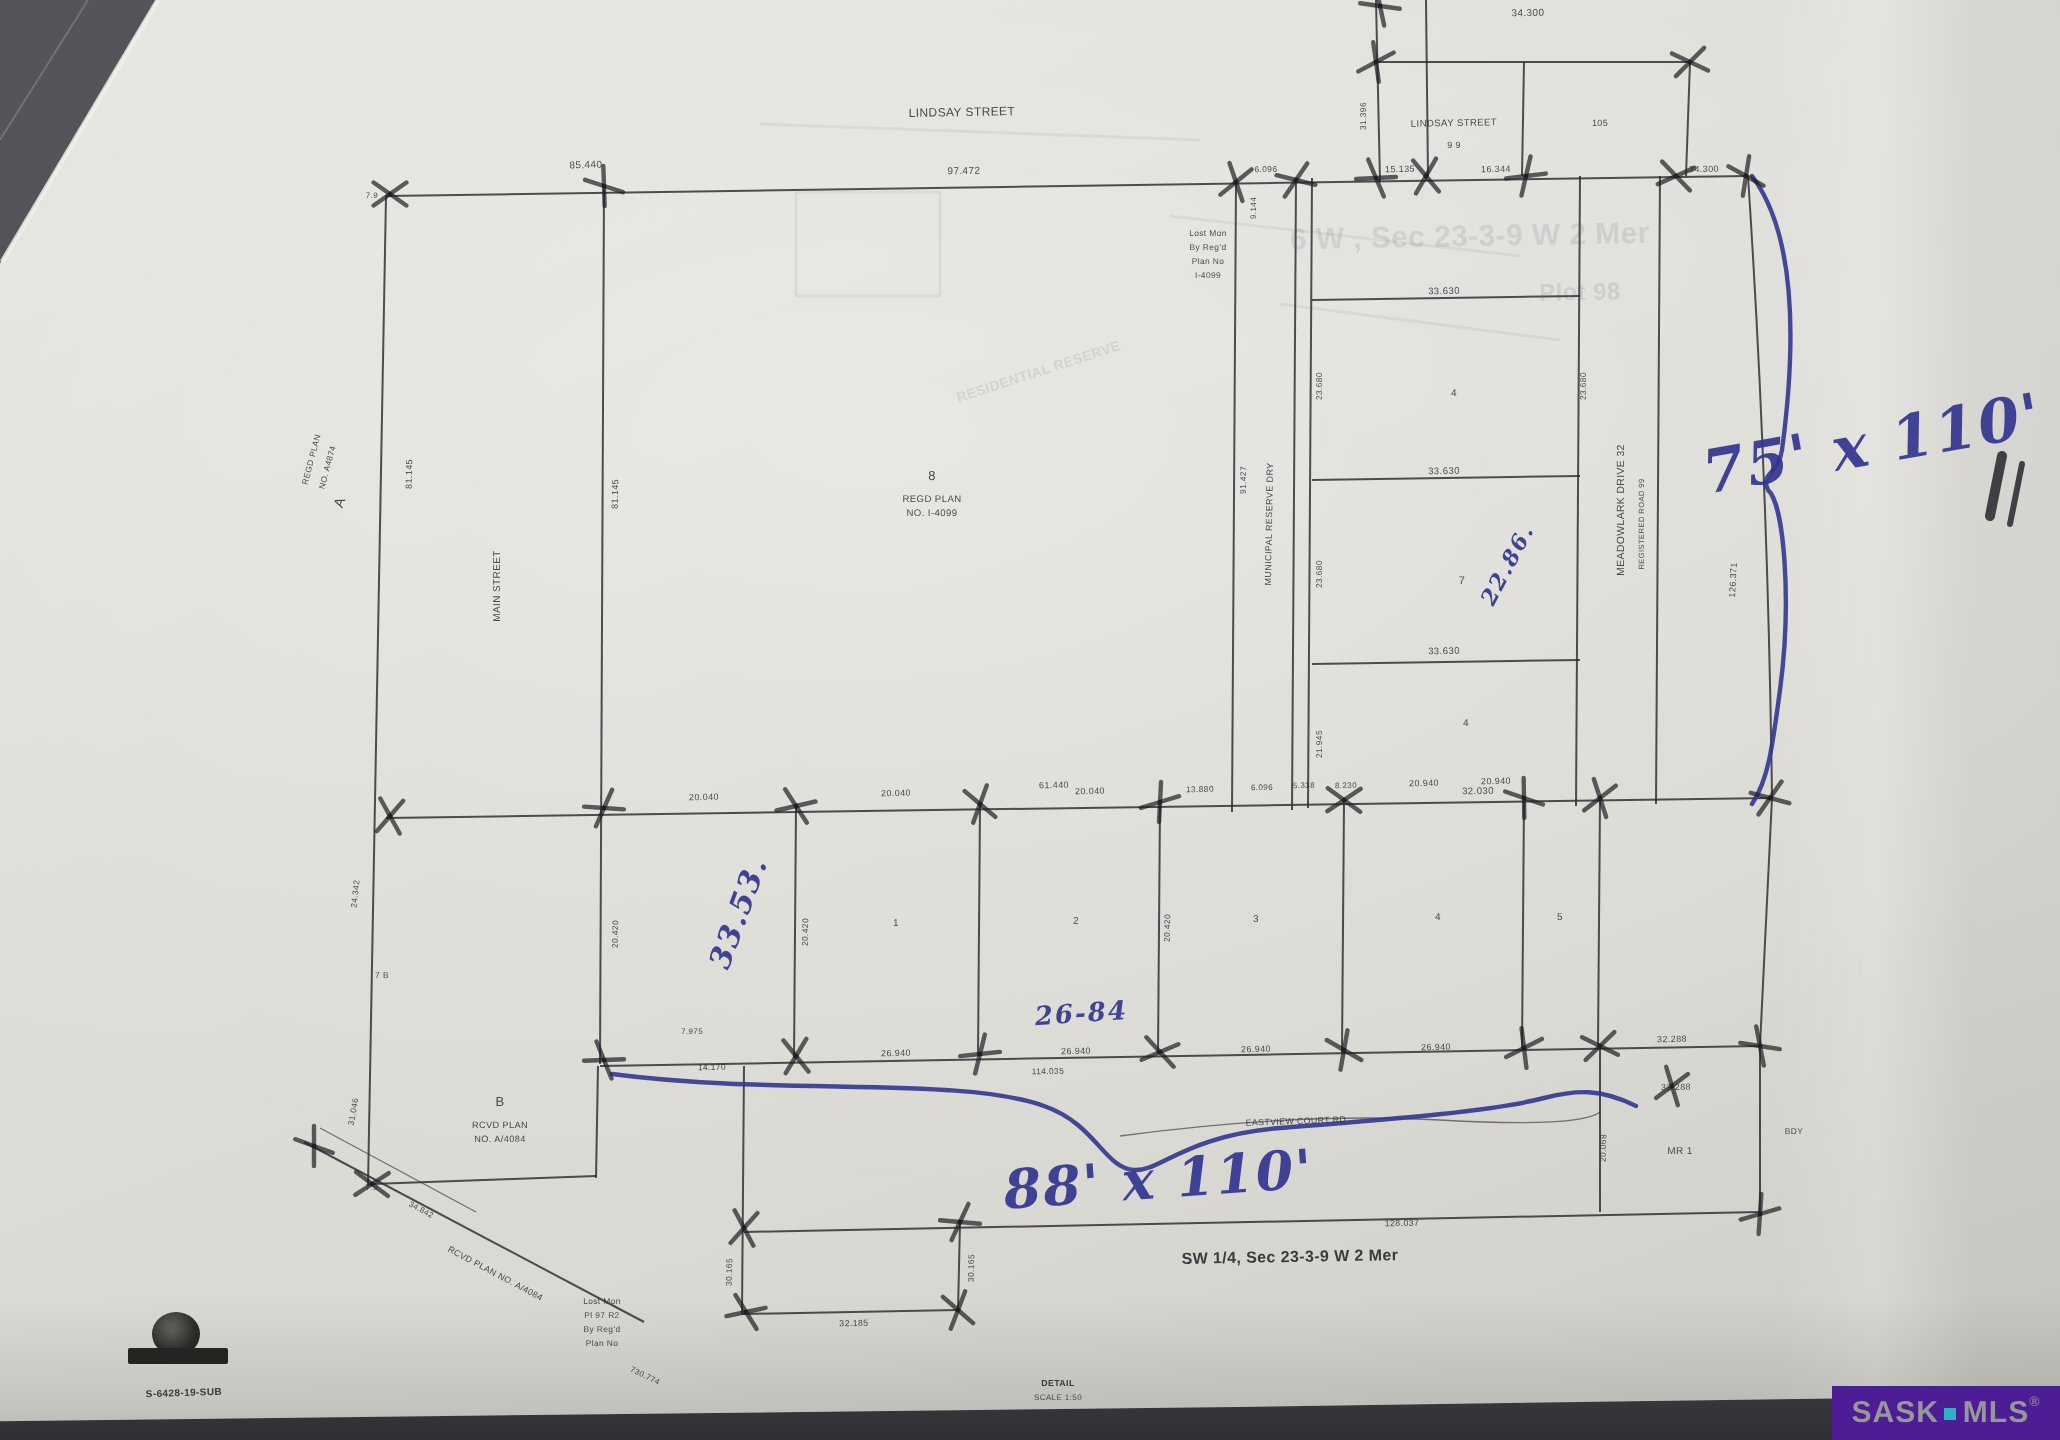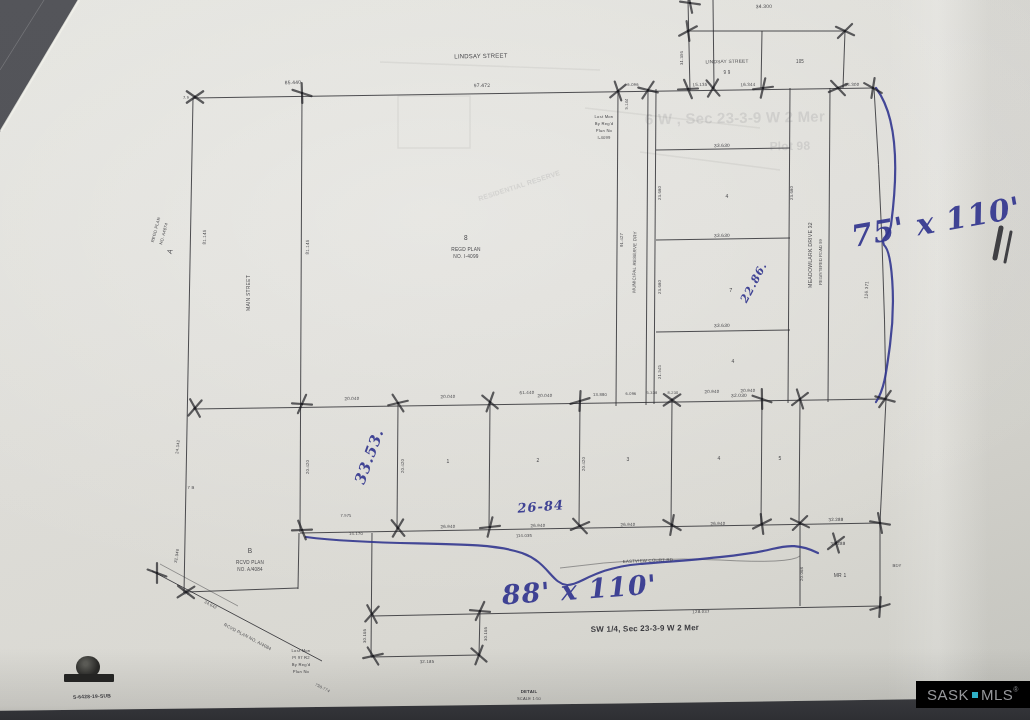--- a/index.html
+++ b/index.html
@@ -25,22 +25,22 @@
   text.lbl{font-family:"Liberation Sans",sans-serif;fill:#2e2e33;opacity:.85;text-anchor:middle;letter-spacing:.2px;}
   text.lbl.bold{font-weight:700;opacity:.92;}
   text.lbl.ghost{fill:#55555c;opacity:.13;font-weight:700;}
   text.lbl.blue{font-family:"DejaVu Serif",serif;font-style:italic;font-weight:600;fill:#32368f;opacity:.92;letter-spacing:1px;}
   
   .stamp{position:absolute;left:62px;top:656px;width:54px;height:34px;}
   .stamp .globe{position:absolute;left:14px;top:0;width:24px;height:22px;border-radius:50%;
     background:radial-gradient(circle at 40% 35%,#5a5a55 10%,#2a2a28 60%,#1d1d1c 100%);}
   .stamp .banner{position:absolute;left:2px;top:18px;width:50px;height:8px;background:#242423;border-radius:1px;}
   
-  .watermark{position:absolute;right:0;bottom:12px;width:114px;height:27px;background:#000000;
-    display:flex;align-items:center;justify-content:center;color:#96979b;font-weight:400;
+  .watermark{position:absolute;right:0;bottom:0;width:114px;height:27px;background:#4c1d95;
+    display:flex;align-items:center;justify-content:center;color:#96979b;font-weight:700;
     font-size:15px;letter-spacing:.5px;font-family:"Liberation Sans",sans-serif;}
   .watermark .dot{display:inline-block;width:6px;height:6px;background:#2fb0c6;margin:0 3px 0 3px;}
   .watermark .reg{font-size:7px;color:#86878b;align-self:flex-start;margin-top:5px;}
 </style>
 </head>
 <body>
 
 <div id="stage">
   <div class="photo-bg"></div>
   <div class="paper"></div>

